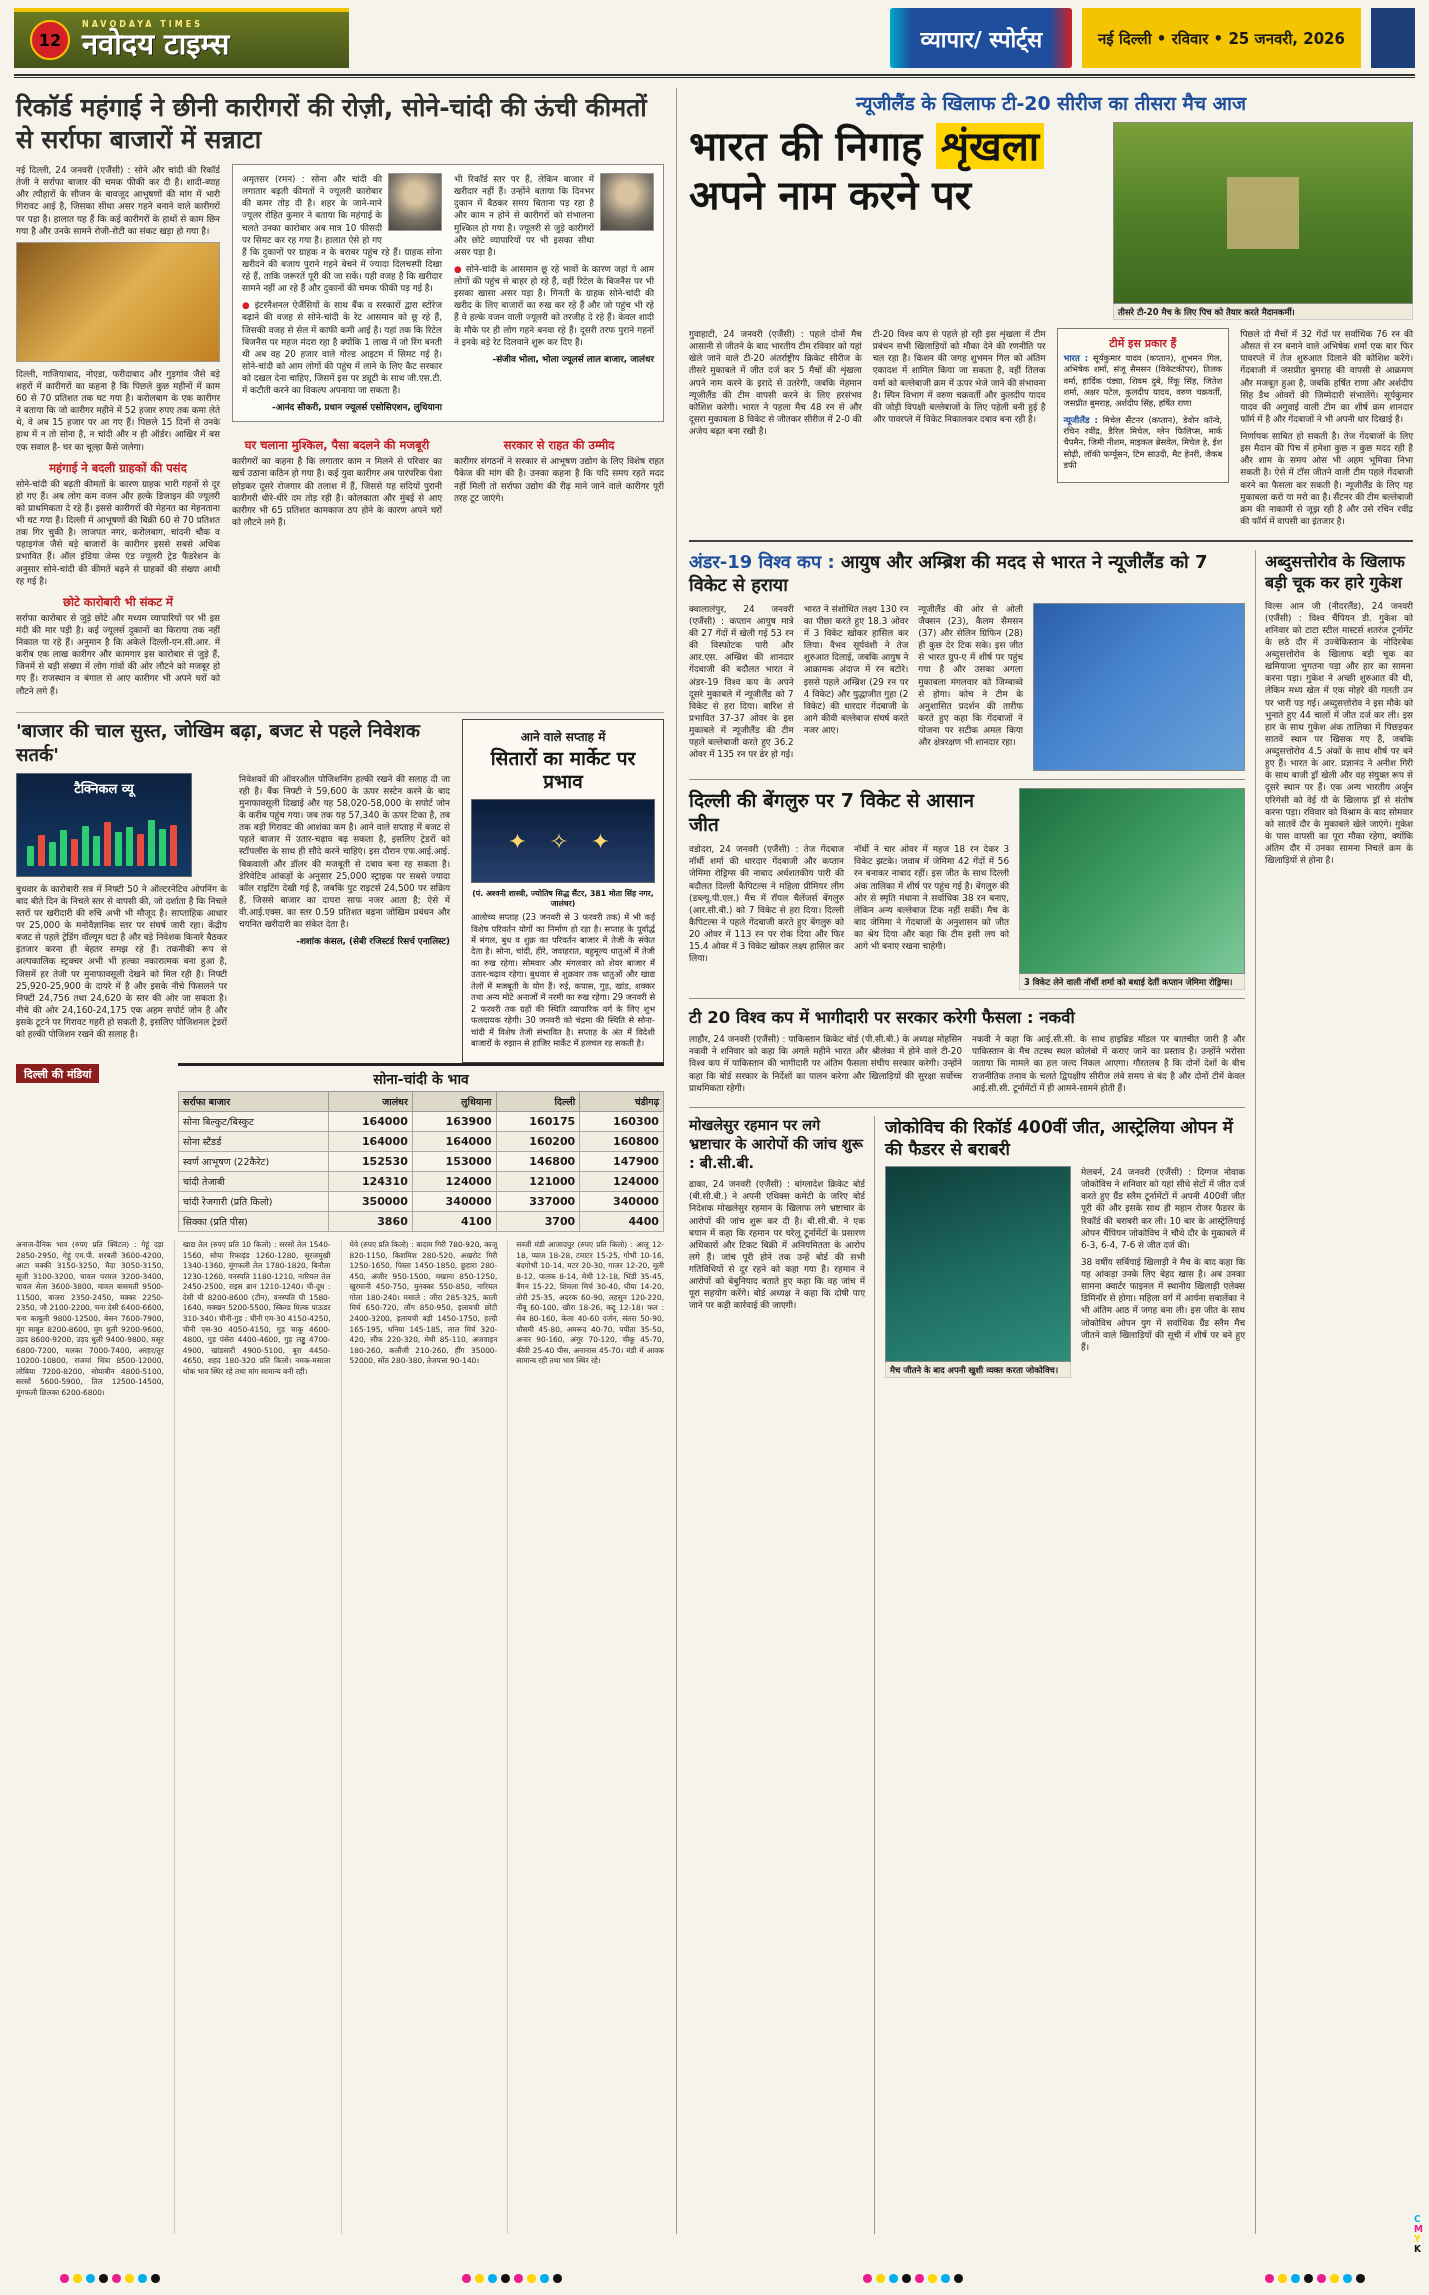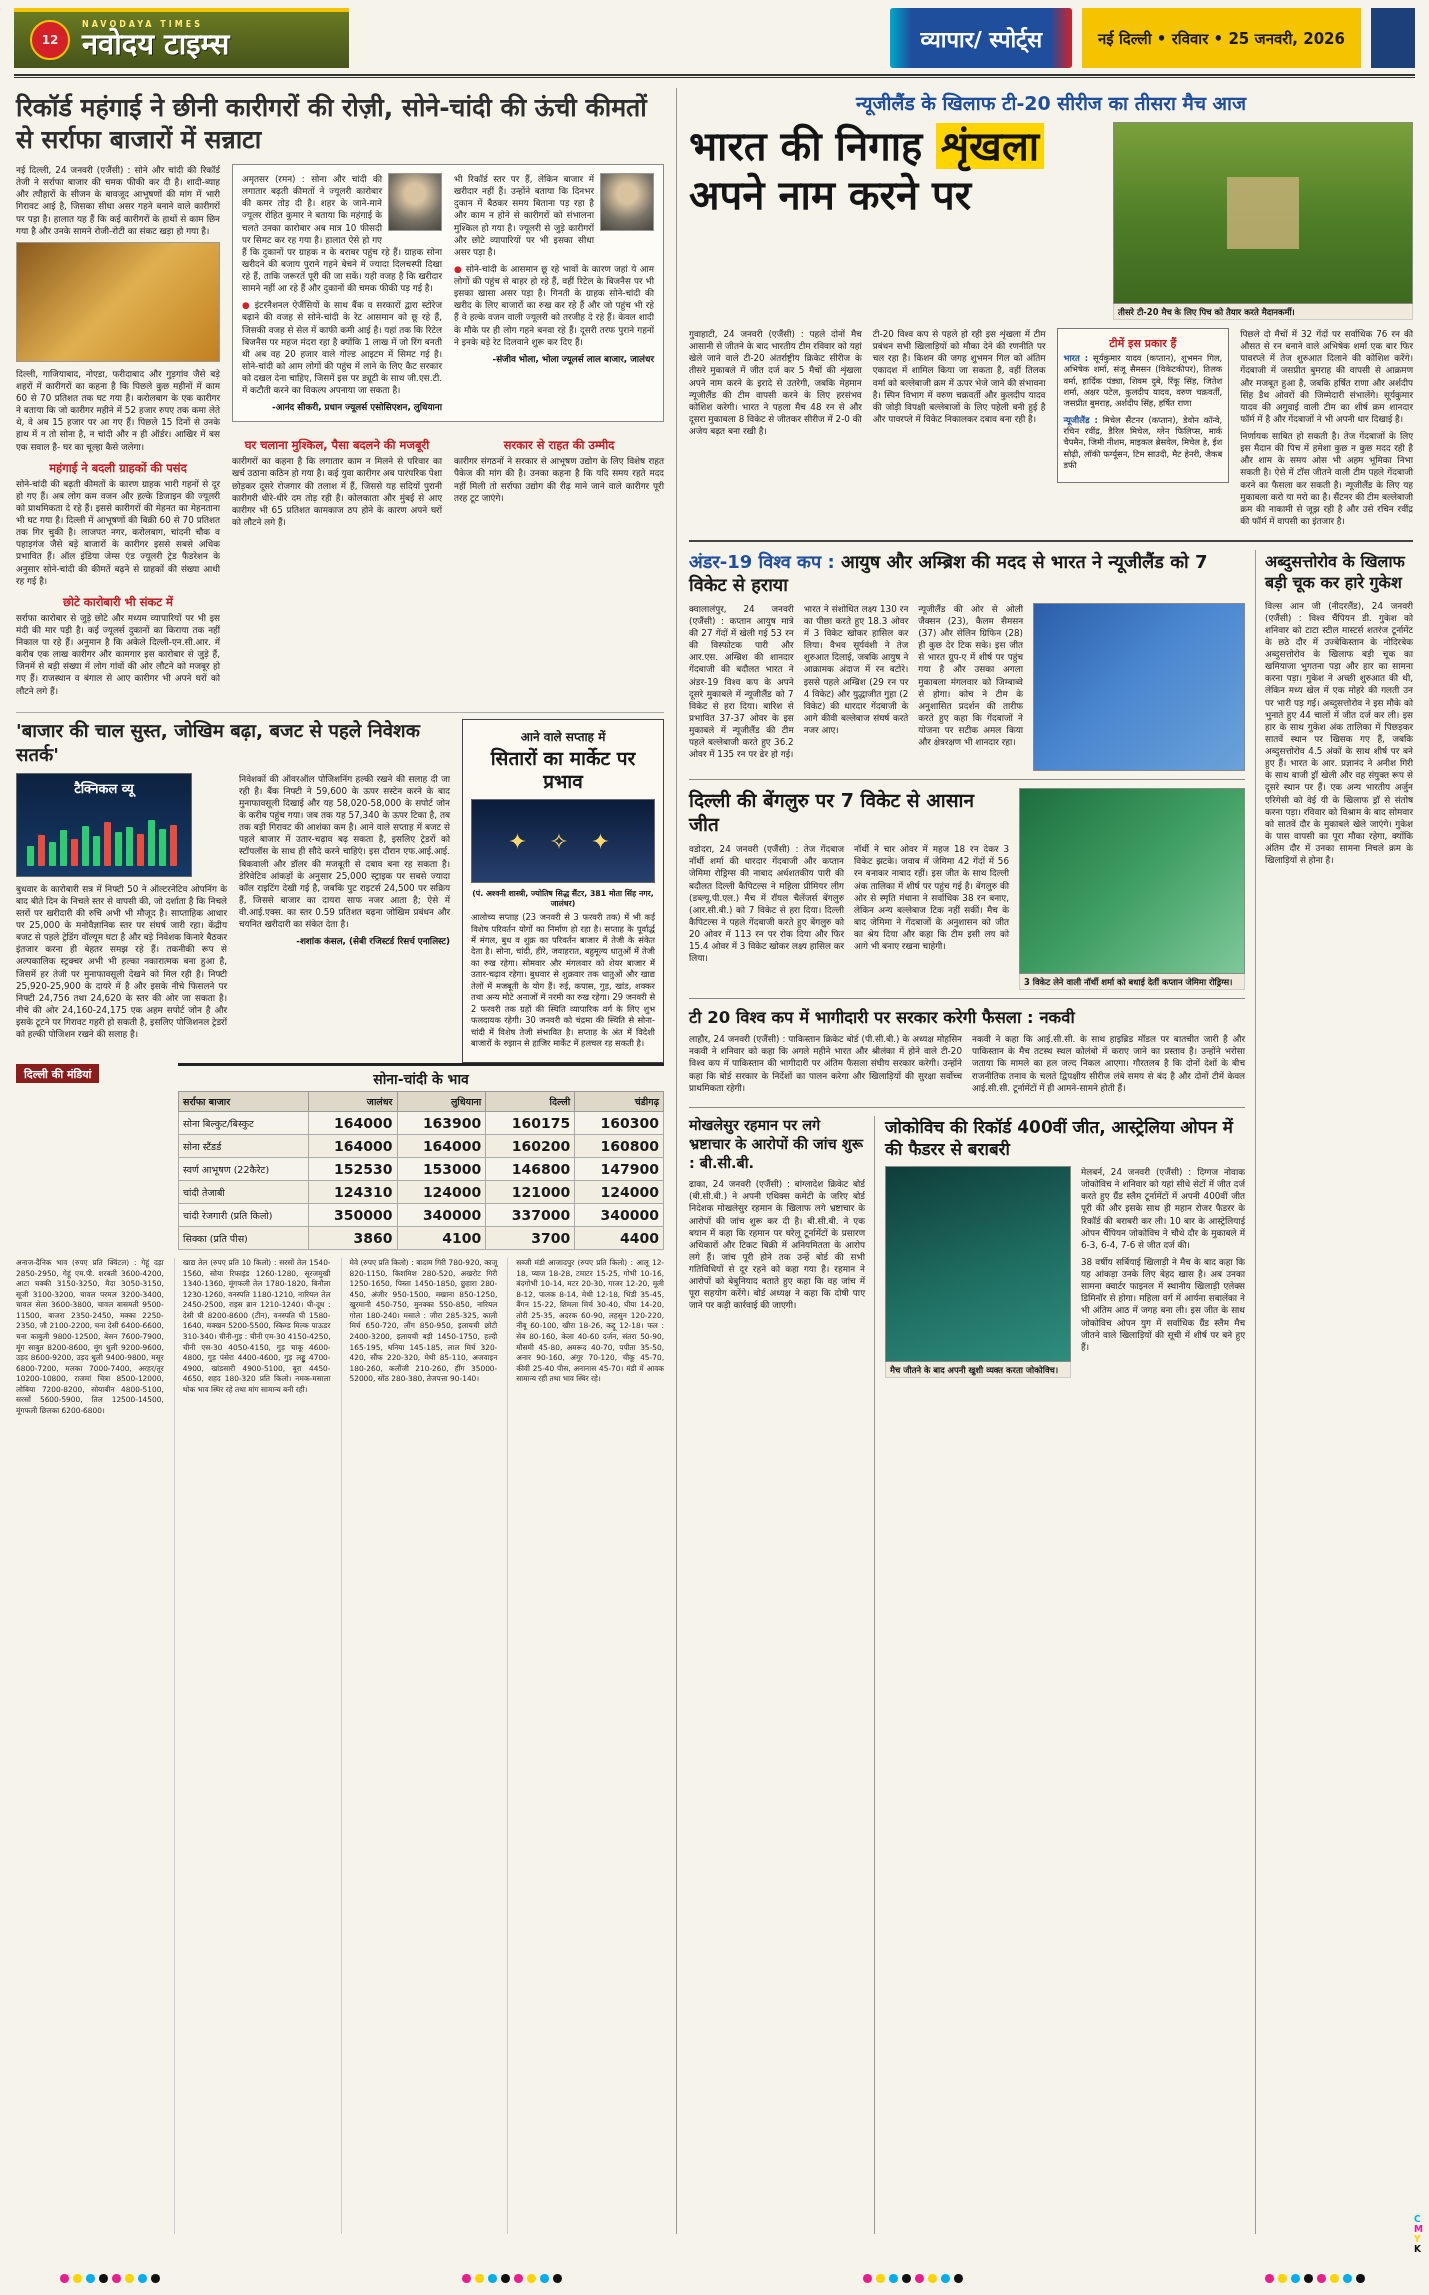--- a/index.html
+++ b/index.html
@@ -4,22 +4,22 @@
 <style>
   * { box-sizing: border-box; }
   body { margin:0; background:#777; }
   .page { width:1429px; height:2295px; background:#f6f3ea; position:relative; overflow:hidden;
           font-family:"DejaVu Sans","Liberation Sans",sans-serif; color:#1a1a1a; }
 
   
   .header { display:flex; align-items:stretch; height:60px; margin:8px 14px 0; gap:10px; }
   .masthead { background:linear-gradient(180deg,#6a7a22,#46541a); display:flex; align-items:center;
               gap:12px; padding:4px 16px; border-top:4px solid #f5c400; width:335px; }
-  .pagenum { width:40px; height:40px; border-radius:50%; background:#d42027; color:#e5e5e5; font-weight:bold;
-             font-size:12px; display:flex; align-items:center; justify-content:center; border:2px solid #f5c400; flex:0 0 auto; }
+  .pagenum { width:40px; height:40px; border-radius:50%; background:#d42027; color:#000000; font-weight:bold;
+             font-size:16px; display:flex; align-items:center; justify-content:center; border:2px solid #f5c400; flex:0 0 auto; }
   .masthead-text .eng { color:#ffe97a; font-size:8px; letter-spacing:3px; font-weight:bold; }
   .masthead-text .hin { color:#fff; font-size:29px; font-weight:bold; line-height:1.05; text-shadow:1px 1px 0 #222; }
   .header-mid { flex:1; }
   .banner { background:linear-gradient(90deg,#00a8cc 0%,#1f4e9c 12%,#1f4e9c 88%,#d42027 100%);
             color:#fff; font-size:22px; font-weight:bold; display:flex; align-items:center;
             justify-content:center; padding:0 30px; border-radius:3px; }
   .datebar { background:#f5c400; display:flex; align-items:center; padding:12px 16px; font-weight:bold;
              font-size:15px; color:#1a1a1a; }
   .header-endbox { width:44px; background:#1d3f7a; }
   .rules { border-top:2px solid #333; border-bottom:1px solid #333; height:4px; margin:6px 14px; }
@@ -71,21 +71,21 @@
 
   .table-row-wrap { display:flex; gap:12px; align-items:flex-start; }
   .mandi-head-col { width:150px; flex:0 0 auto; }
   .mandi-label { display:inline-block; color:#fff; background:#8c1d1d; font-weight:bold; font-size:11px; padding:2px 8px; margin-bottom:4px; }
   .gold-table-wrap { flex:1; border-top:3px solid #222; }
   .gold-title { font-size:14px; font-weight:bold; text-align:center; padding:3px 0; }
   table.gold { width:100%; border-collapse:collapse; }
   table.gold th { background:#ddd8c8; font-size:9.5px; padding:3px 4px; border:1px solid #999; text-align:left; }
   table.gold th + th { text-align:right; }
   table.gold td { font-size:9.5px; padding:3px 4px; border:1px solid #aaa; }
-  table.gold td.num { font-weight:bold; text-align:right; font-size:14px; }
+  table.gold td.num { font-weight:bold; text-align:right; font-size:11px; }
   table.gold tr:nth-child(even) { background:#f1ede1; }
 
   .mandi-cols { display:flex; gap:10px; margin-top:8px; flex:1; }
   .mandi-col { flex:1; border-left:1px solid #ccc; padding-left:8px; font-size:7.4px; line-height:1.42; text-align:justify; color:#222; }
   .mandi-col:first-child { border-left:none; padding-left:0; }
 
   
   .kicker { color:#1f4e9c; font-size:19px; font-weight:bold; text-align:center; margin:2px 0 6px; }
   .t20-top { display:flex; gap:12px; }
   .t20-headline { flex:1; font-size:40px; font-weight:bold; color:#141414; line-height:1.22; }

